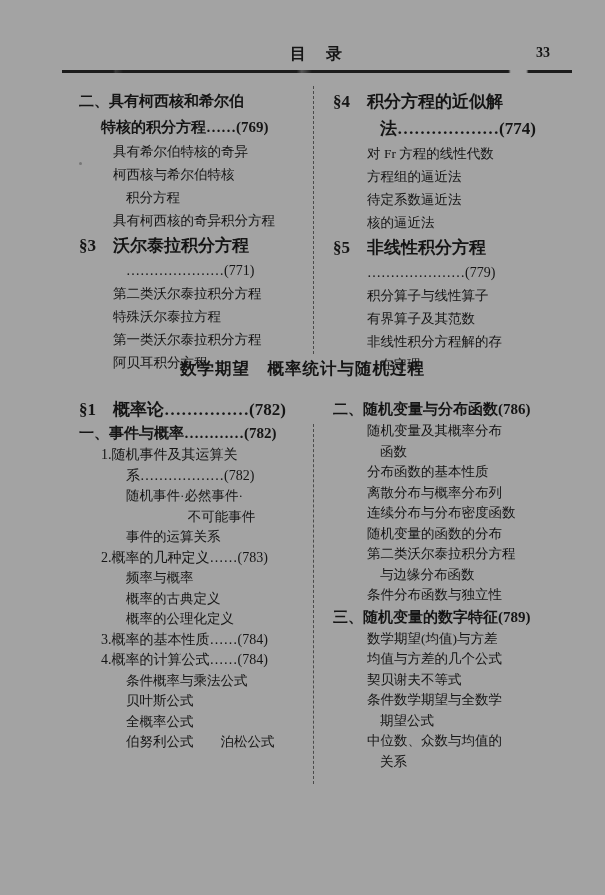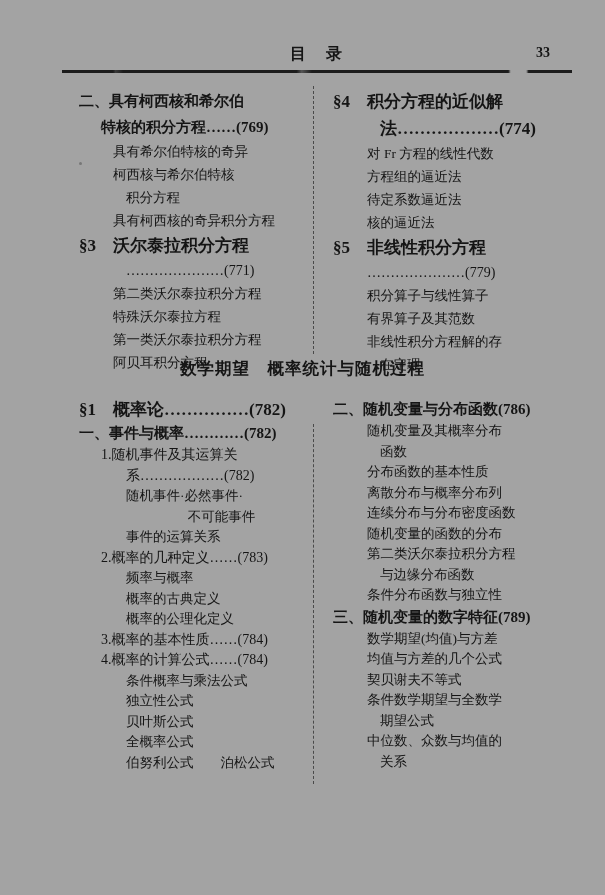--- a/index.html
+++ b/index.html
@@ -120,21 +120,20 @@
         <div class="line s-sub i3">随机事件·必然事件·</div>
         <div class="line s-sub i4">不可能事件</div>
         <div class="line s-sub i3">事件的运算关系</div>
         <div class="line s-item i1">2.概率的几种定义……(783)</div>
         <div class="line s-sub i3">频率与概率</div>
         <div class="line s-sub i3">概率的古典定义</div>
         <div class="line s-sub i3">概率的公理化定义</div>
         <div class="line s-item i1">3.概率的基本性质……(784)</div>
         <div class="line s-item i1">4.概率的计算公式……(784)</div>
         <div class="line s-sub i3">条件概率与乘法公式</div>
-        <div class="line s-sub i3">独立性公式</div>
         <div class="line s-sub i3">贝叶斯公式</div>
         <div class="line s-sub i3">全概率公式</div>
         <div class="line s-sub i3">伯努利公式　　泊松公式</div>
       </div>
     <div class="col col-right">
         <div class="line s-bold i0">二、随机变量与分布函数(786)</div>
         <div class="line s-sub i2">随机变量及其概率分布</div>
         <div class="line s-sub i3">函数</div>
         <div class="line s-sub i2">分布函数的基本性质</div>
         <div class="line s-sub i2">离散分布与概率分布列</div>

